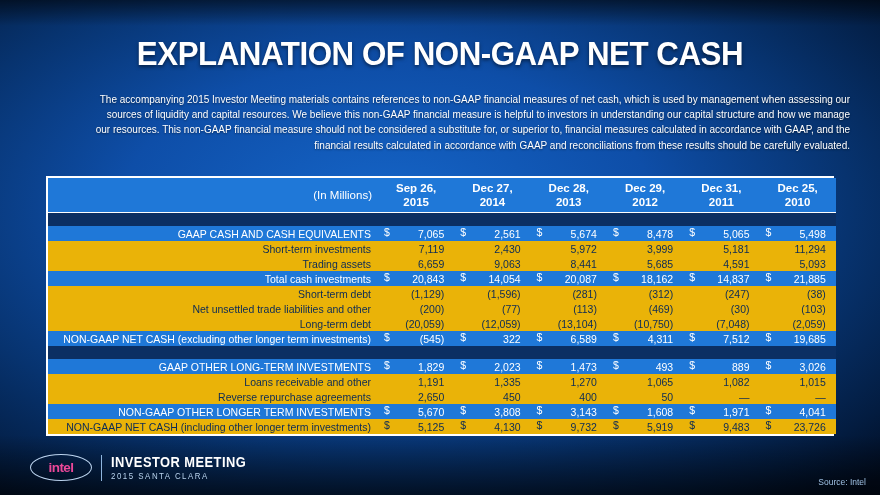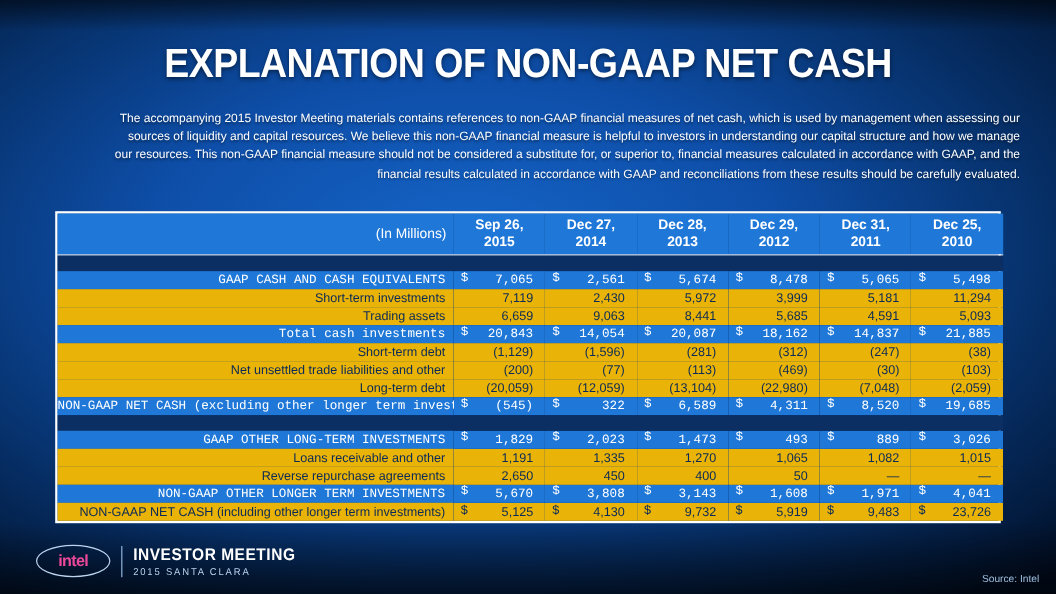--- a/index.html
+++ b/index.html
@@ -103,21 +103,21 @@
   td.cell {
     text-align: right;
     padding-right: 10px;
     position: relative;
   }
   td.cell .dollar {
     position: absolute;
     left: 6px;
     top: 0;
   }
-  tr.blue td { color: #ffffff; font-family: Liberation Mono, monospace; }
+  tr.blue td { color: #ffffff; }
 
   .rule-thin td {
     height: 1px;
     padding: 0;
     background: #ffffff;
   }
 
   .logo {
     position: absolute;
     left: 30px; bottom: 14px;
@@ -263,31 +263,31 @@
           <td class="cell"><span>(113)</span></td>
           <td class="cell"><span>(469)</span></td>
           <td class="cell"><span>(30)</span></td>
           <td class="cell"><span>(103)</span></td>
         </tr>
         <tr class="light">
           <td class="label">Long-term debt</td>
           <td class="cell"><span>(20,059)</span></td>
           <td class="cell"><span>(12,059)</span></td>
           <td class="cell"><span>(13,104)</span></td>
-          <td class="cell"><span>(22,980)</span></td>
+          <td class="cell"><span>(10,750)</span></td>
           <td class="cell"><span>(7,048)</span></td>
           <td class="cell"><span>(2,059)</span></td>
         </tr>
         <tr class="blue">
           <td class="label">NON-GAAP NET CASH (excluding other longer term investments)</td>
           <td class="cell"><span class="dollar">$</span><span>(545)</span></td>
           <td class="cell"><span class="dollar">$</span><span>322</span></td>
           <td class="cell"><span class="dollar">$</span><span>6,589</span></td>
           <td class="cell"><span class="dollar">$</span><span>4,311</span></td>
-          <td class="cell"><span class="dollar">$</span><span>8,520</span></td>
+          <td class="cell"><span class="dollar">$</span><span>7,512</span></td>
           <td class="cell"><span class="dollar">$</span><span>19,685</span></td>
         </tr>
         <tr class="spacer-row">
           <td colspan="7"></td>
         </tr>
         <tr class="blue">
           <td class="label">GAAP OTHER LONG-TERM INVESTMENTS</td>
           <td class="cell"><span class="dollar">$</span><span>1,829</span></td>
           <td class="cell"><span class="dollar">$</span><span>2,023</span></td>
           <td class="cell"><span class="dollar">$</span><span>1,473</span></td>

